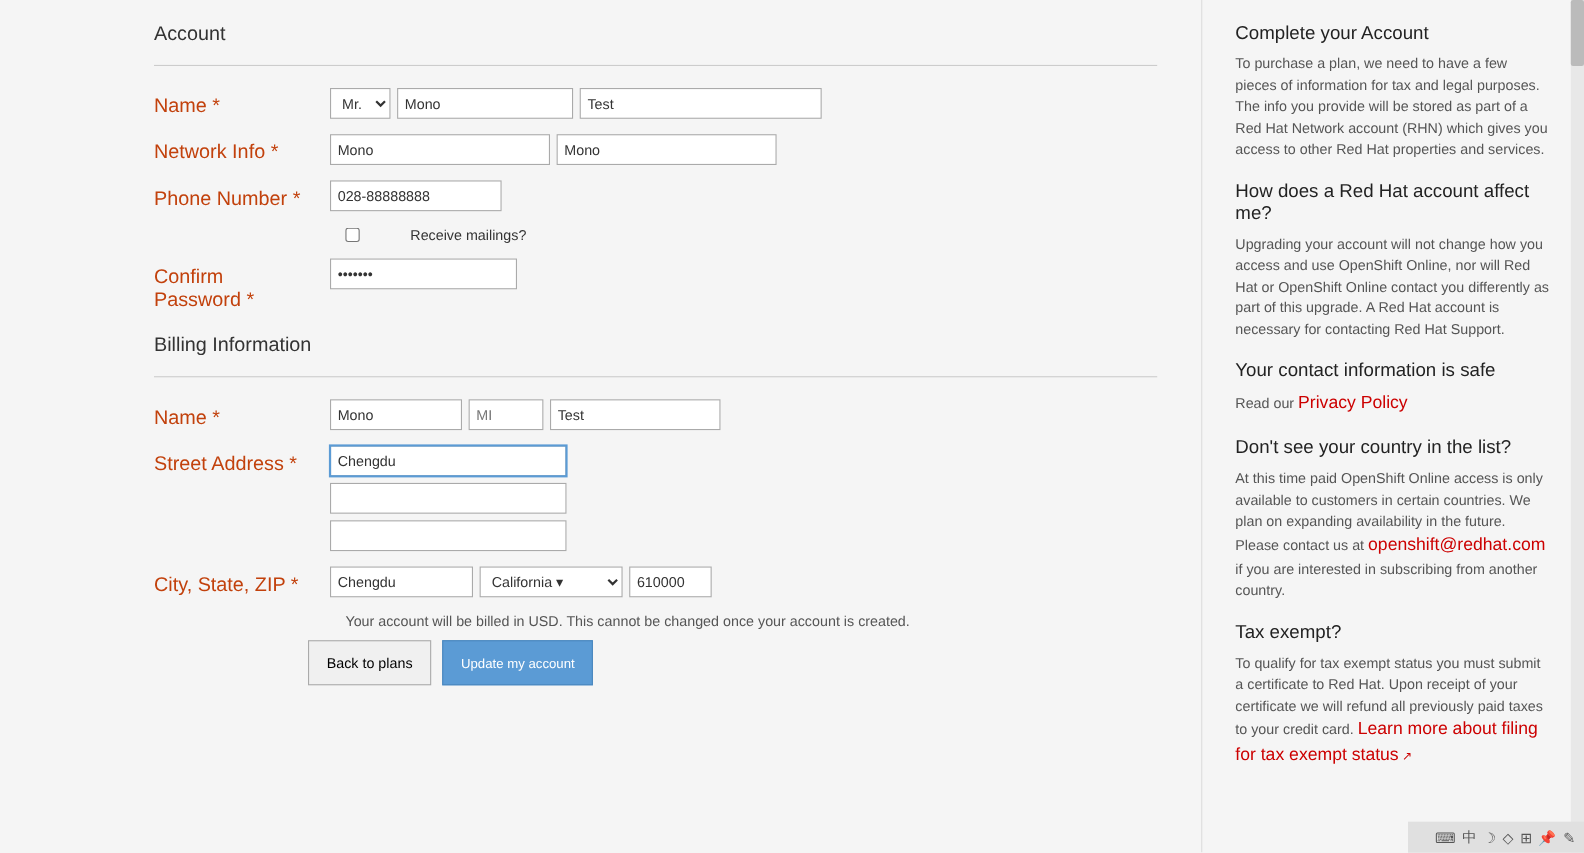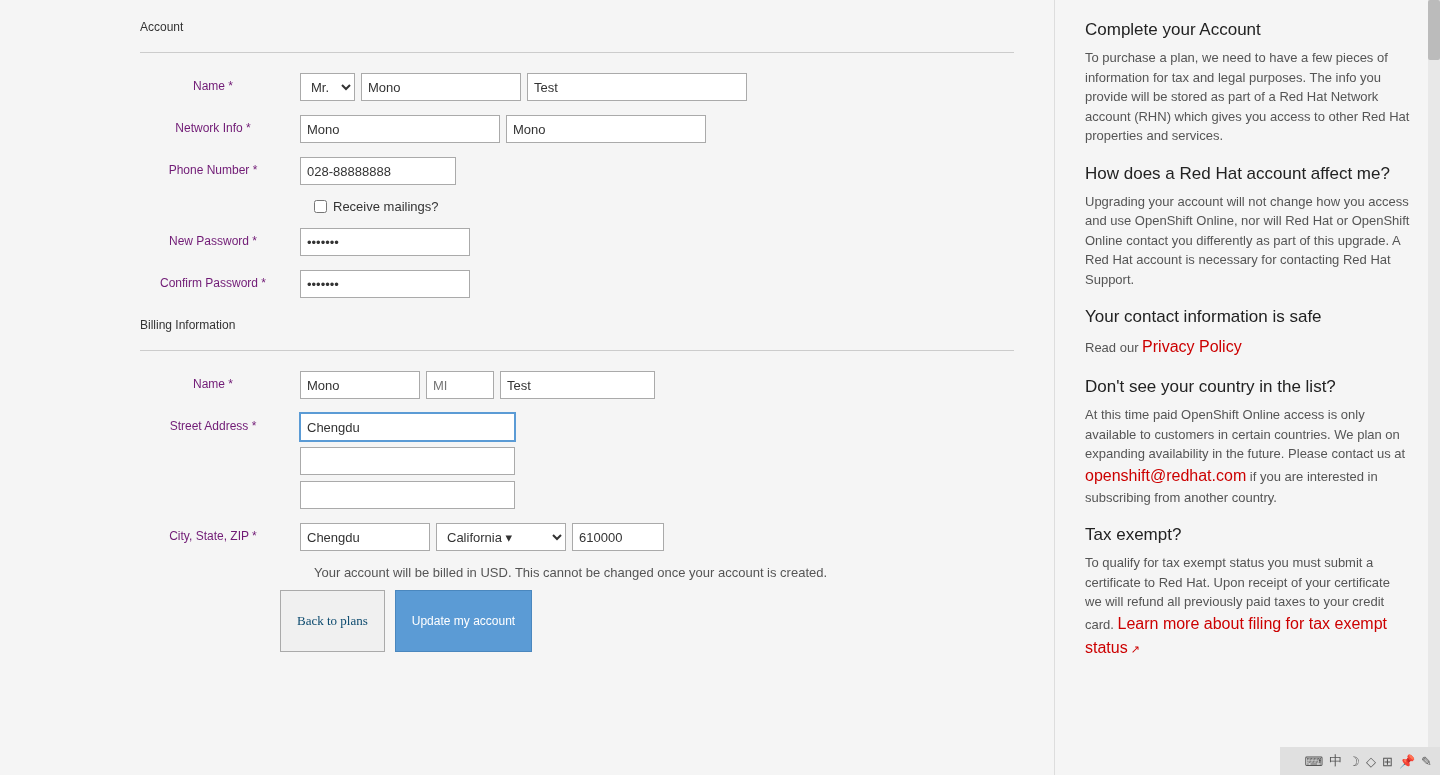--- a/index.html
+++ b/index.html
@@ -14,21 +14,21 @@
       width: 1440px;
       min-height: 775px;
       background: #f5f5f5;
     }
     .left-panel {
       flex: 1;
       padding: 20px 40px 20px 140px;
       background: #f5f5f5;
     }
     .right-panel {
-      width: 386px;
+      width: 348px;
       padding: 20px 30px;
       background: #f5f5f5;
       border-left: 1px solid #ddd;
       position: relative;
     }
     .scrollbar-track {
       position: absolute;
       right: 0;
       top: 0;
       bottom: 0;
@@ -39,45 +39,45 @@
       width: 12px;
       height: 60px;
       background: #bbb;
       border-radius: 2px;
       position: absolute;
       top: 0;
     }
 
     
     .section-title {
-      font-size: 12px;
+      font-size: 18px;
       font-weight: normal;
       color: #333;
       margin-bottom: 12px;
       padding-bottom: 6px;
     }
     .section-divider {
       border: none;
       border-top: 1px solid #ccc;
       margin-bottom: 20px;
     }
 
     
     .form-row {
       display: flex;
       align-items: flex-start;
       margin-bottom: 14px;
     }
     .form-label {
       width: 160px;
-      text-align: center;
+      text-align: left;
       padding-right: 14px;
       padding-top: 6px;
-      font-size: 12px;
-      color: #701a75;
+      font-size: 18px;
+      color: #c2410c;
       flex-shrink: 0;
     }
     .form-controls {
       display: flex;
       gap: 6px;
       flex-wrap: wrap;
       align-items: center;
     }
 
     input[type="text"],
@@ -112,20 +112,21 @@
     }
     .password-field {
       width: 170px;
     }
 
     .checkbox-row {
       display: flex;
       align-items: center;
       margin-bottom: 14px;
       margin-left: 174px;
+      gap: 40px;
     }
     .checkbox-row label {
       font-size: 13px;
       color: #333;
       margin-left: 6px;
     }
 
     
     .billing-name-first {
       width: 120px;
@@ -145,21 +146,21 @@
     .street-field3 {
       width: 215px;
     }
     .city-field {
       width: 130px;
     }
     .state-select {
       width: 130px;
     }
     .zip-field {
-      width: 92px;
+      width: 75px;
     }
     .country-select {
       width: 135px;
     }
 
     .usd-note {
       font-size: 13px;
       color: #555;
       margin-left: 174px;
       margin-bottom: 8px;
@@ -168,25 +169,24 @@
 
     .button-row {
       display: flex;
       gap: 10px;
       margin-left: 140px;
       margin-top: 10px;
     }
     .btn-back {
       background: #f0f0f0;
       border: 1px solid #aaa;
-      color: #0c4a6e;
-      padding: 22px 16px;
+      color: #000000;
+      padding: 12px 16px;
       font-size: 13px;
       cursor: pointer;
-      font-family: Liberation Serif, serif;
     }
     .btn-update {
       background: #5b9bd5;
       border: 1px solid #4a87be;
       color: #fff;
       padding: 6px 16px;
       font-size: 12px;
       cursor: pointer;
     }
 
@@ -277,26 +277,20 @@
       <div class="form-controls">
         <input type="tel" class="phone-field" value="028-88888888" style="">
       </div>
     </div>
 
     <div class="checkbox-row">
       <input type="checkbox" style="">
       <label>Receive mailings?</label>
     </div>
 
-    <div class="form-row">
-      <div class="form-label">New Password *</div>
-      <div class="form-controls">
-        <input type="password" class="password-field" value="•••••••" style="">
-      </div>
-    </div>
 
     <div class="form-row">
       <div class="form-label">Confirm Password *</div>
       <div class="form-controls">
         <input type="password" class="password-field" value="•••••••" style="">
       </div>
     </div>
 
     <div class="section-title" style="margin-top:20px;">Billing Information</div>
     <hr class="section-divider">

